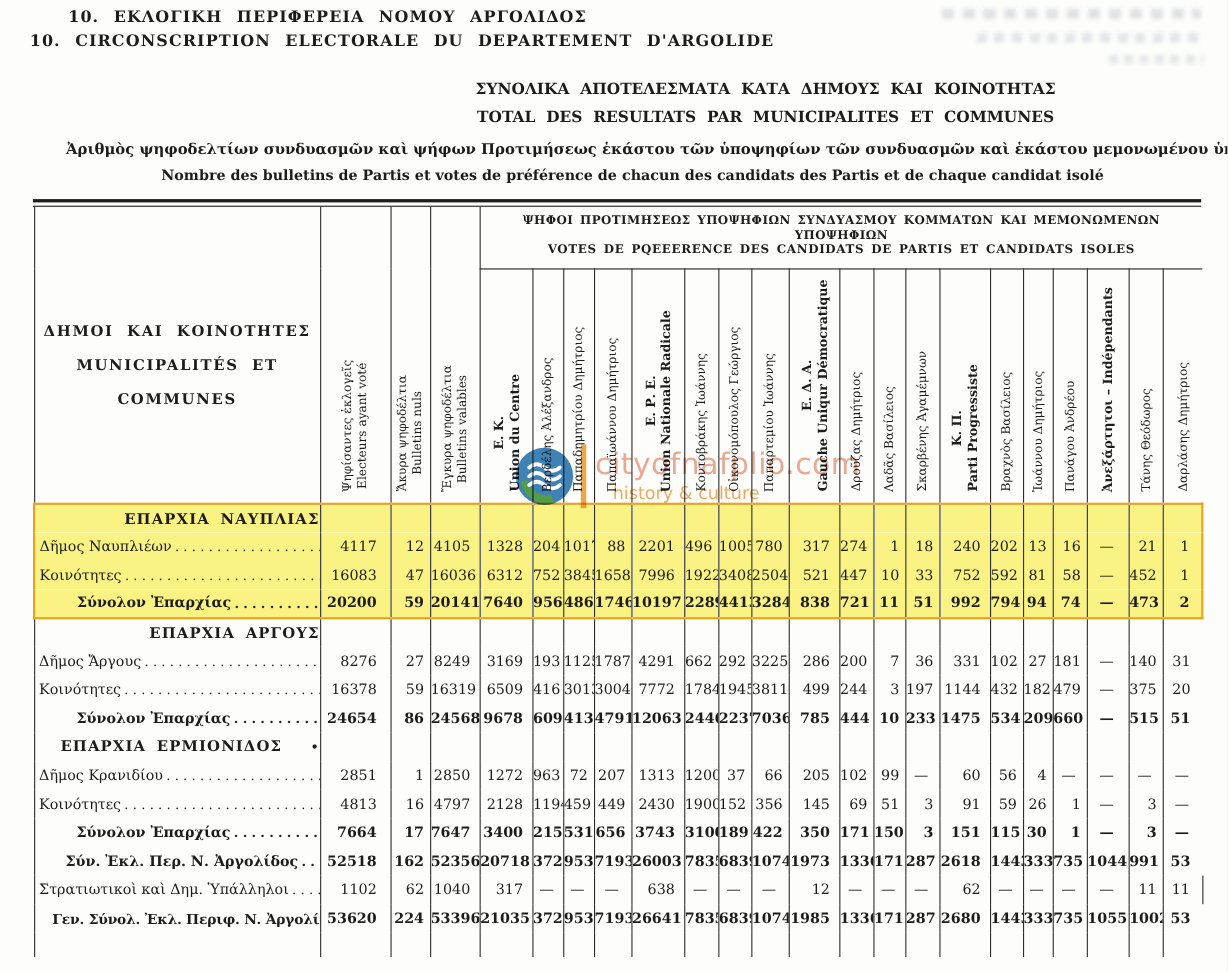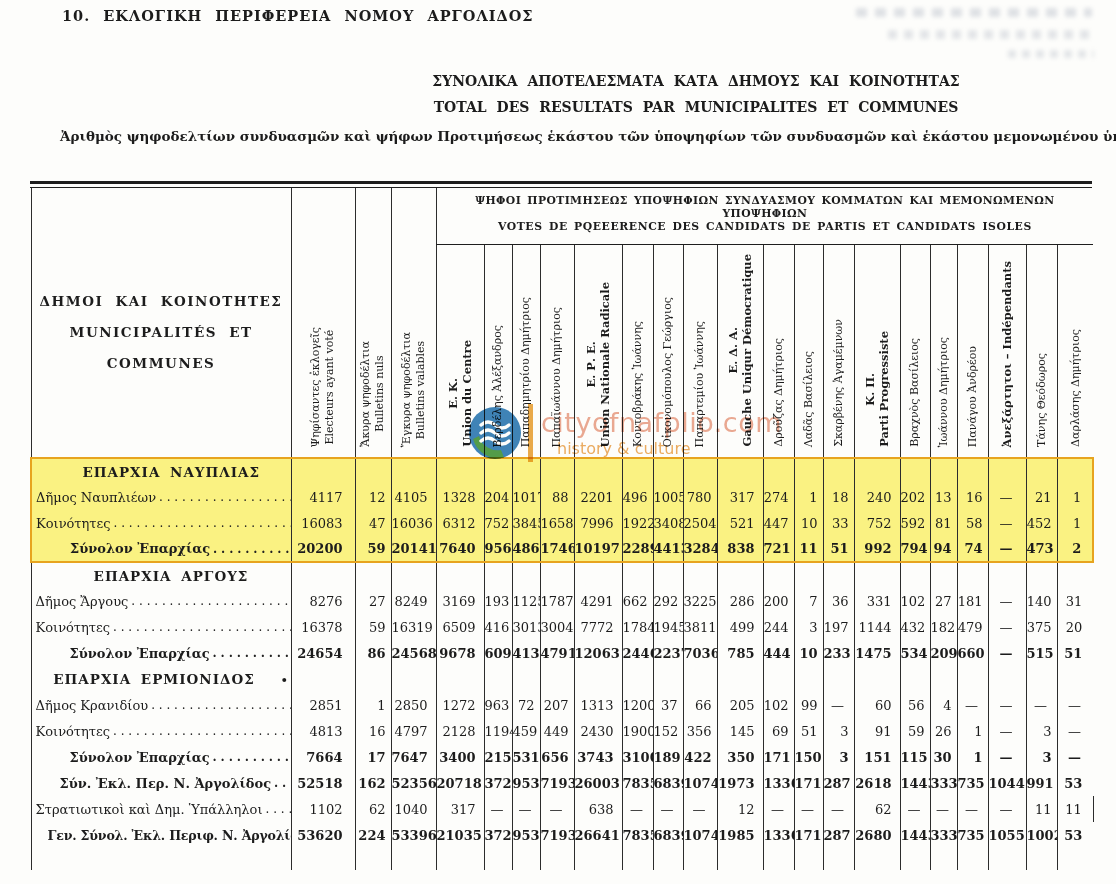--- a/index.html
+++ b/index.html
@@ -56,21 +56,21 @@
   tbody tr{height:26px;}
   tbody td{font-size:13px; vertical-align:middle; overflow:hidden;}
   tr.total td{font-weight:bold;}
   td.lbl{padding-left:4px;}
   td.lbl .cellflex{display:flex; align-items:center;}
   .lab{white-space:nowrap;}
   .dots{flex:1; overflow:hidden; white-space:nowrap; letter-spacing:.32em; font-size:12px; padding:0 3px; color:#222;}
   tr.total .lab{padding-left:24px;margin-left:10px;}
   tr.grand .lab{padding-left:2px; font-size:12.6px; letter-spacing:-.2px;}
   tr.subgrand .lab{padding-left:14px;}
-  td.sec-cell{text-align:center; font-weight:bold; font-size:13.5px; letter-spacing:1px; word-spacing:4px; vertical-align:middle;padding-left:20px;}
+  td.sec-cell{text-align:right; font-weight:bold; font-size:13.5px; letter-spacing:1px; word-spacing:4px; vertical-align:middle;padding-left:20px;}
   .bullet{margin-left:26px; font-size:11px;}
 
   td.num{text-align:right; padding-right:5px;}
   td.vc0{padding-right:12px;}
   td.vc2{padding-right:8px;}
   td.vc3,td.vc7,td.vc11,td.vc15{padding-right:8px;}
   td.vc19{padding-right:9px;}
   td.vc21{padding-right:11px;}
   td.dash{text-align:center; padding-right:2px;}
 
@@ -95,23 +95,28 @@
 </style>
 </head>
 <body>
 
 <div class="page">
 
   <div class="abs h-line h-gr">
     <span>10.</span>
     <span>ΕΚΛΟΓΙΚΗ  ΠΕΡΙΦΕΡΕΙΑ  ΝΟΜΟΥ  ΑΡΓΟΛΙΔΟΣ</span>
   </div>
+  <div class="abs h-line h-fr">
+    <span>10.</span>
+    <span>CIRCONSCRIPTION  ELECTORALE  DU  DEPARTEMENT  D'ARGOLIDE</span>
+  </div>
   <div class="abs t-line t-gr">ΣΥΝΟΛΙΚΑ  ΑΠΟΤΕΛΕΣΜΑΤΑ  ΚΑΤΑ  ΔΗΜΟΥΣ  ΚΑΙ  ΚΟΙΝΟΤΗΤΑΣ</div>
   <div class="abs t-line t-fr">TOTAL  DES  RESULTATS  PAR  MUNICIPALITES  ET  COMMUNES</div>
   <div class="abs n-gr">Ἀριθμὸς ψηφοδελτίων συνδυασμῶν καὶ ψήφων Προτιμήσεως ἑκάστου τῶν ὑποψηφίων τῶν συνδυασμῶν καὶ  ἑκάστου  μεμονωμένου  ὑποψηφίου</div>
+  <div class="abs n-fr">Nombre des bulletins de Partis et votes de préférence de chacun des candidats des Partis et de chaque candidat isolé</div>
 
   <div class="smudge sm1"></div>
   <div class="smudge sm2"></div>
   <div class="smudge sm3"></div>
 
   <div class="tablewrap">
     <div class="top-rule"></div>
     <table id="results-table">
         <colgroup>
           <col style="width: 260px;">

